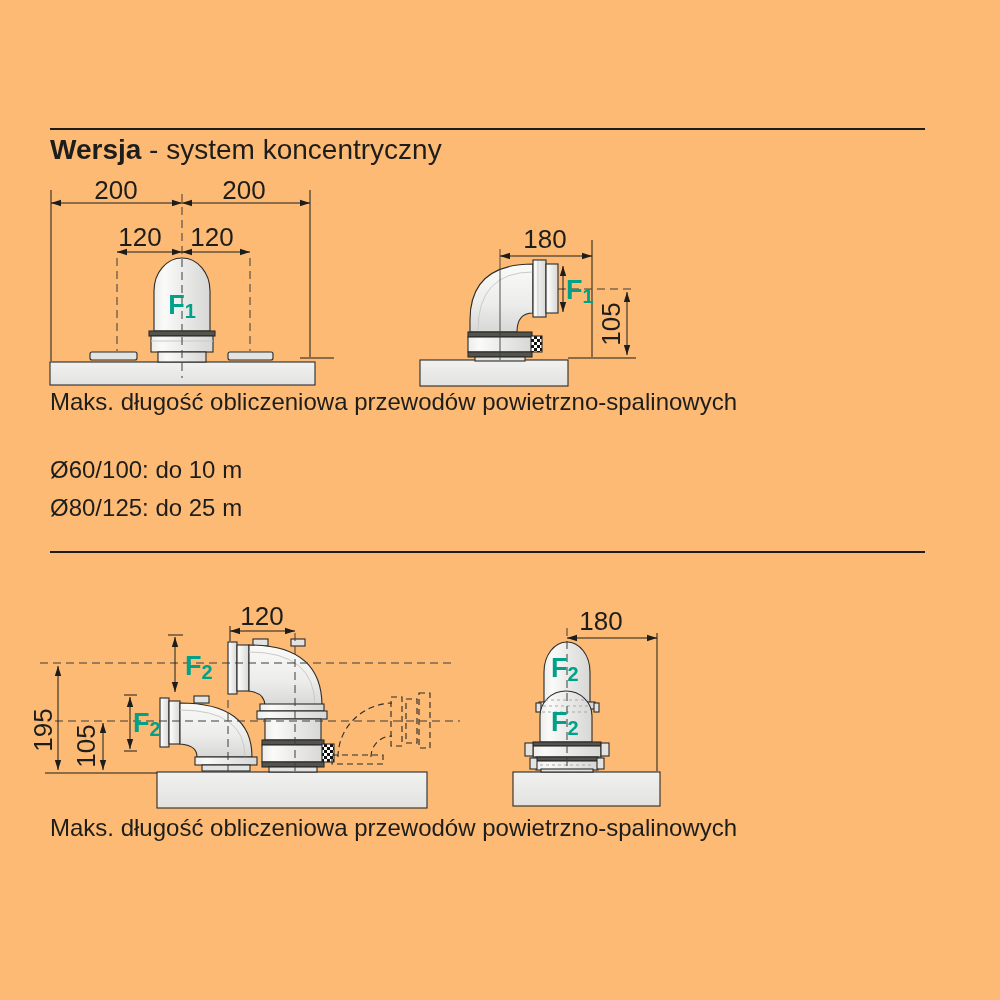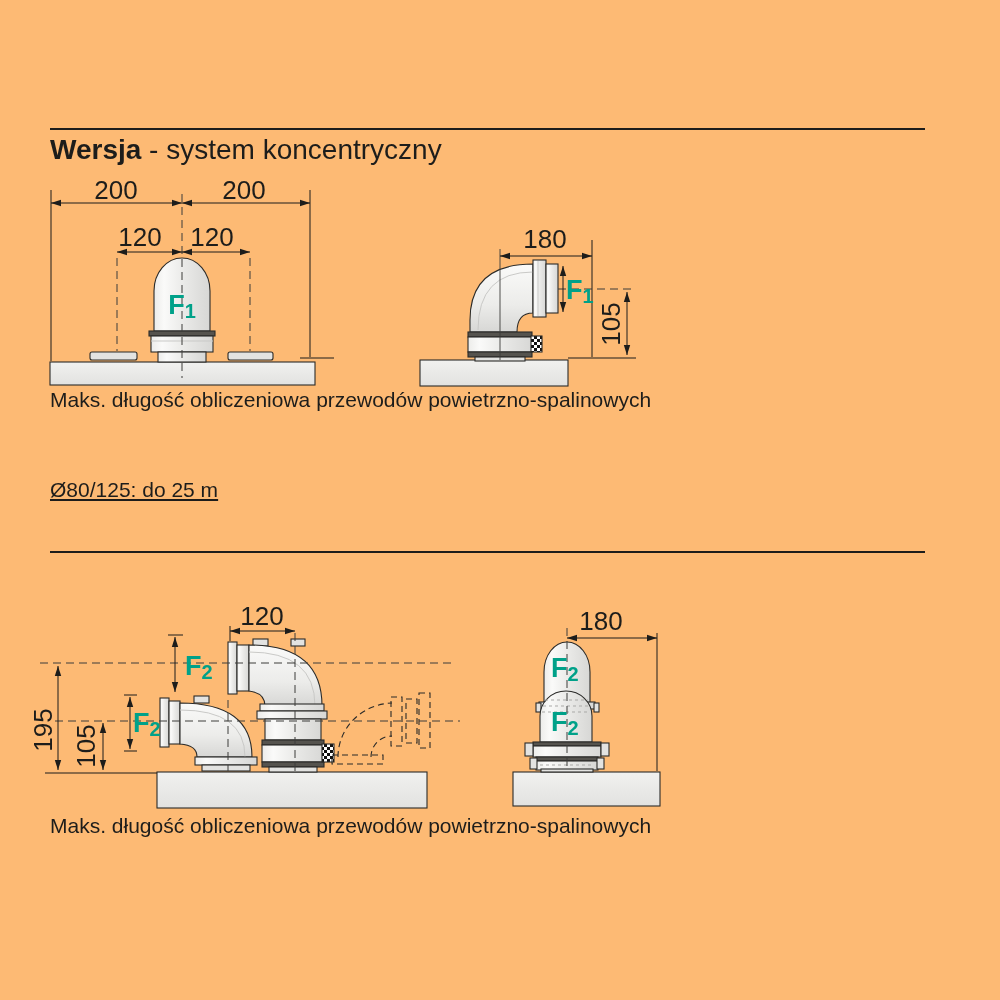--- a/index.html
+++ b/index.html
@@ -2,21 +2,21 @@
 <html style="--teal: #00a189; --ink: #1d1d1b;"><head>
 <meta charset="utf-8">
 <style>
   html,body{margin:0;padding:0;background:#fff;}
   .page{position:relative;width:1000px;height:1000px;background:#fdba74;overflow:hidden;
         font-family:"Liberation Sans",sans-serif;color:#1d1d1b;padding-left:44px;}
   .rule{position:absolute;left:50px;width:875px;height:2px;background:#1d1d1b;}
   .title{position:absolute;left:50px;margin:0;font-size:28px;font-weight:normal;
          color:#1d1d1b;white-space:nowrap;}
   .title .b{font-weight:bold;}
-  .body-text{position:absolute;left:50px;margin:0;font-size:21px;color:#1d1d1b;white-space:nowrap;}
+  .body-text{position:absolute;left:50px;margin:0;font-size:24px;color:#1d1d1b;white-space:nowrap;}
   svg.overlay{position:absolute;left:0;top:0;width:1000px;height:1000px;}
   
   .s  {stroke:#2b2b29;stroke-width:1.1;}
   .fV {fill:url(#gV);}
   .fH {fill:url(#gH);}
   .fB {fill:url(#gB);}
   .dk {fill:#55534e;}
   .lt {fill:#e3e3e1;}
   .thin{stroke:#1d1d1b;stroke-width:1;fill:none;}
   .cl  {stroke:#3c3c3a;stroke-width:1;stroke-dasharray:8 5;fill:none;}
@@ -30,21 +30,22 @@
 </style>
 </head>
 <body>
 
 <div class="page">
 
   <div class="rule" style="top:128px;"></div>
   <h2 class="title" style="top:134px;"><span class="b">Wersja</span><span> - system koncentryczny</span></h2>
 
   <p class="body-text" style="top:388px;">Maks. długość obliczeniowa przewodów powietrzno-spalinowych</p>
-  <p class="body-text" style="top:478px;text-decoration:underline;">Ø80/125: do 25 m</p>
+  <p class="body-text" style="top:456px;">Ø60/100: do 10 m</p>
+  <p class="body-text" style="top:494px;">Ø80/125: do 25 m</p>
 
   <div class="rule" style="top:551px;"></div>
 
   <p class="body-text" style="top:814px;">Maks. długość obliczeniowa przewodów powietrzno-spalinowych</p>
 
   <svg class="overlay" viewBox="0 0 1000 1000">
     <defs>
       <linearGradient id="gV" x1="0" y1="0" x2="1" y2="0">
         <stop offset="0" stop-color="#ececea"></stop>
           <stop offset="0.18" stop-color="#fafaf9"></stop>

